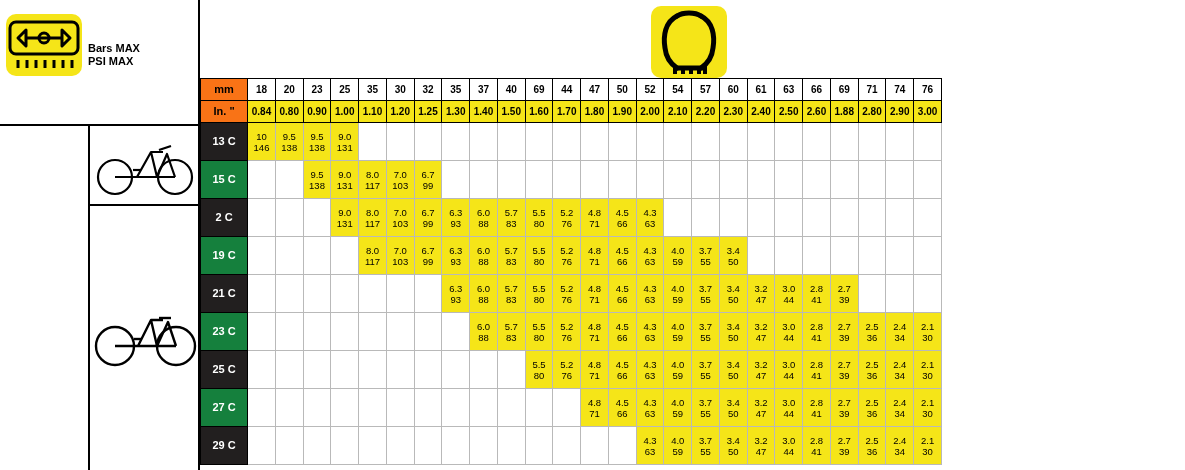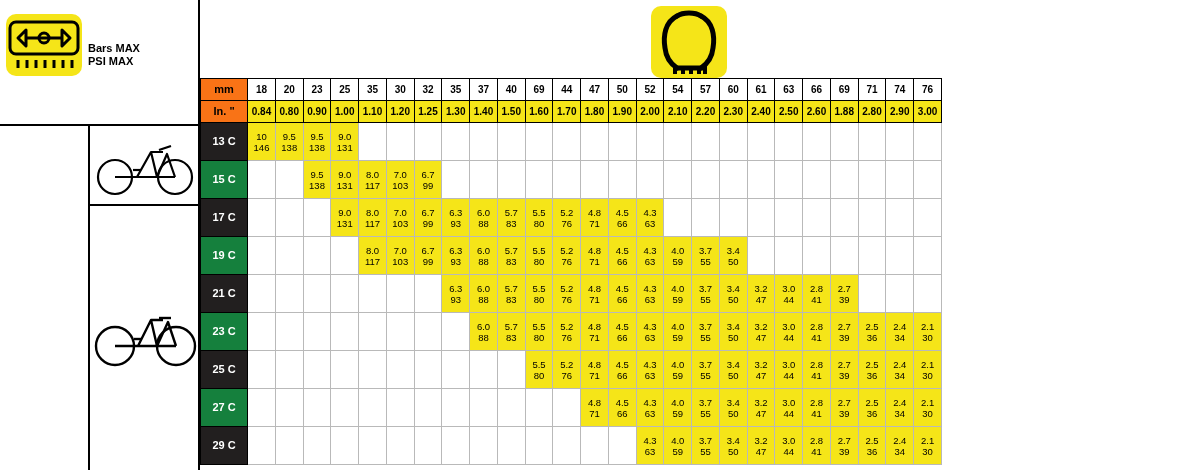--- a/index.html
+++ b/index.html
@@ -294,21 +294,21 @@
             <td></td>
             <td></td>
             <td></td>
             <td></td>
             <td></td>
             <td></td>
             <td></td>
             <td></td>
           </tr>
           <tr>
-            <td class="rowlab dark">17 C</td>
+            <td class="rowlab dark">2 C</td>
             <td></td>
             <td></td>
             <td></td>
             <td class="fill">
               <span class="v1">9.0</span>
               <span class="v2">131</span>
             </td>
             <td class="fill">
               <span class="v1">8.0</span>
               <span class="v2">117</span>

